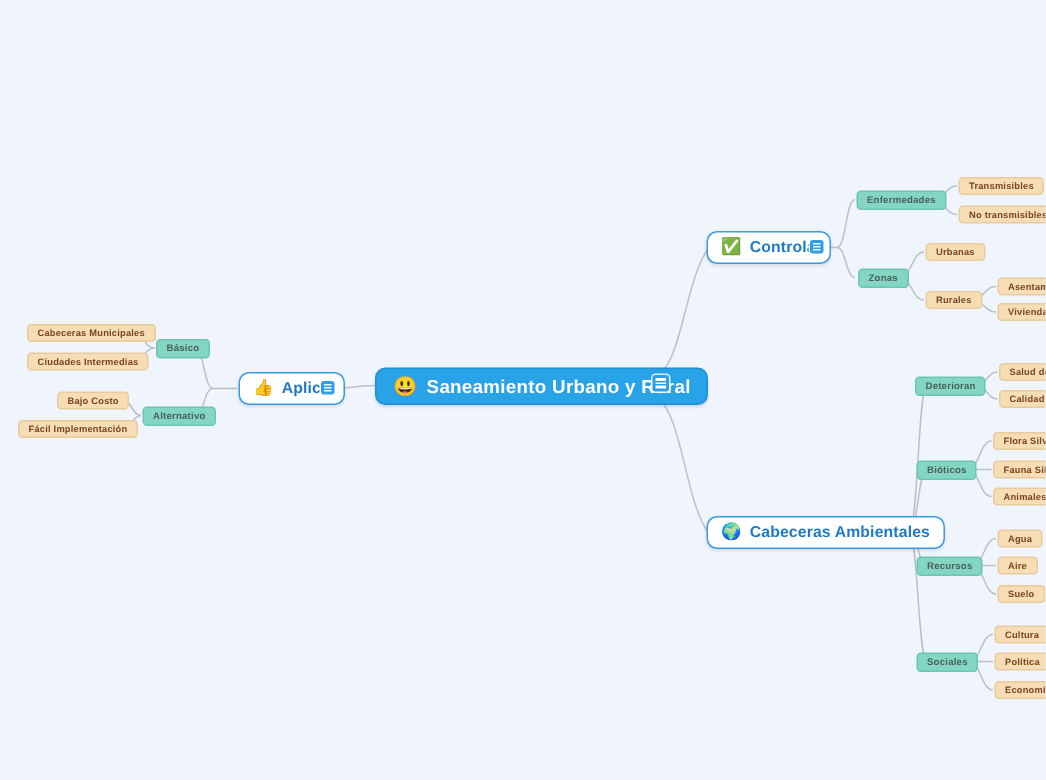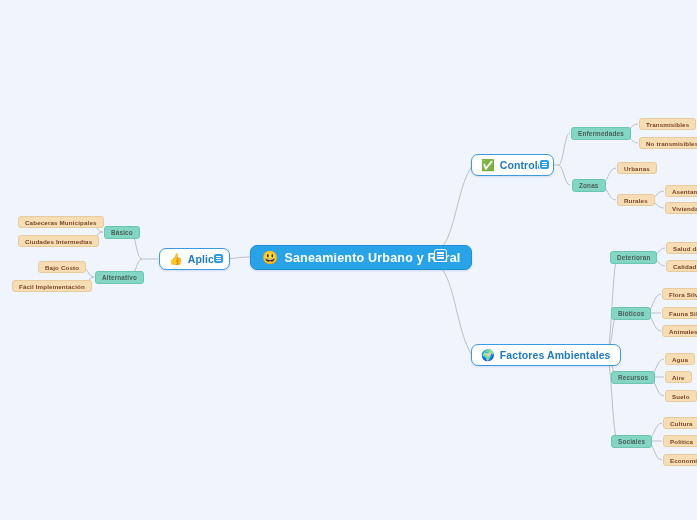--- a/index.html
+++ b/index.html
@@ -249,21 +249,21 @@
   </div>
   <div class="node tan" style="left:665px; top:185px;">
     <span>Asentami</span>
   </div>
   <div class="node tan" style="left:665px; top:202px;">
     <span>Viviendas</span>
   </div>
 
   <div class="node main" style="left:471px; top:344px;">
     <span class="emoji">🌍</span>
-    <span>Factores Ambientales</span>
+    <span>Cabeceras Ambientales</span>
   </div>
 
   <div class="node teal" style="left:610px; top:251px;">
     <span>Deterioran</span>
   </div>
   <div class="node tan" style="left:666px; top:242px;">
     <span>Salud de</span>
   </div>
   <div class="node tan" style="left:666px; top:260px;">
     <span>Calidad A</span>

